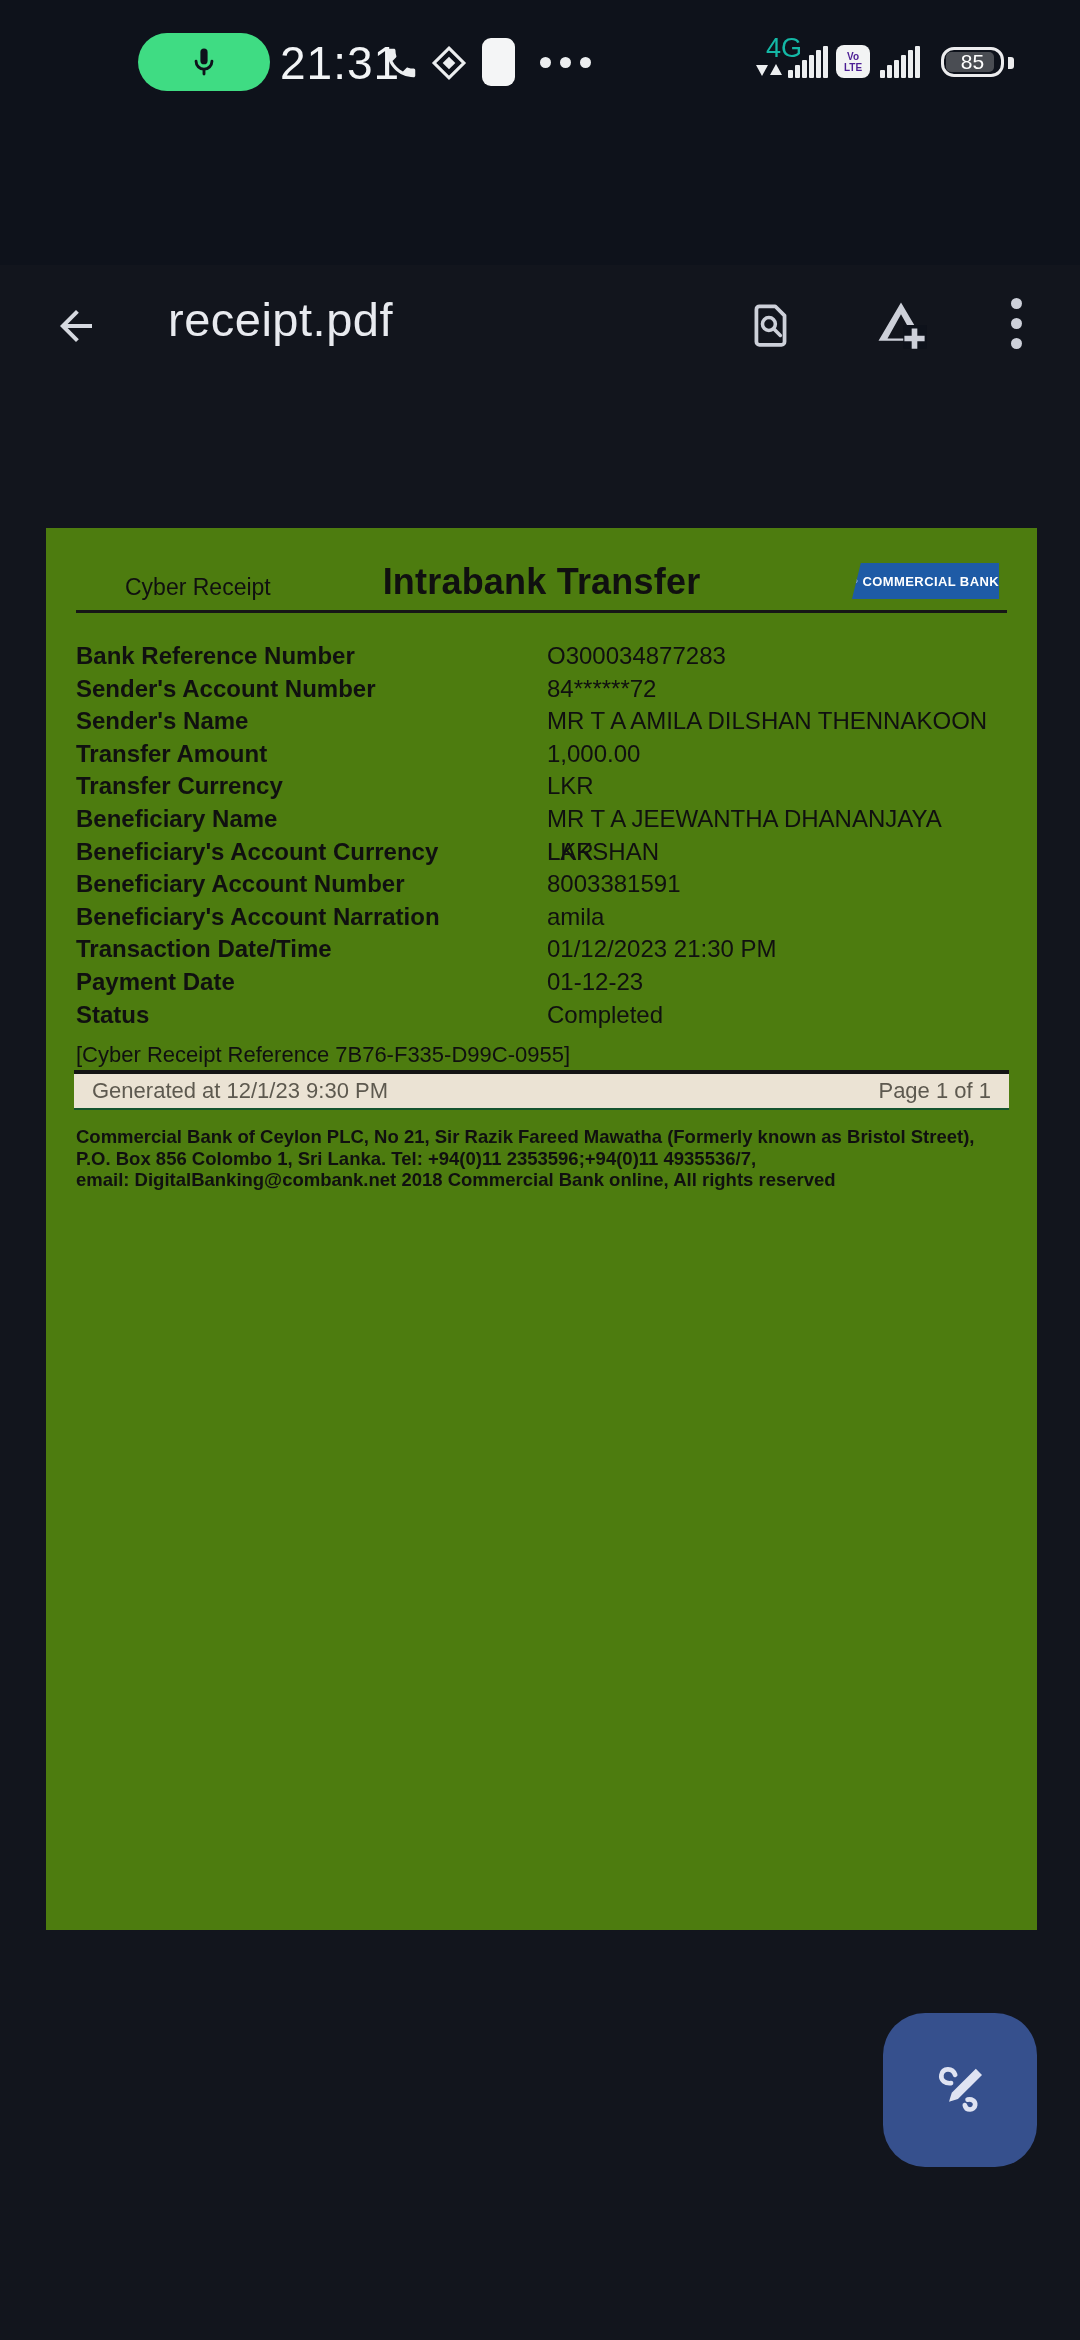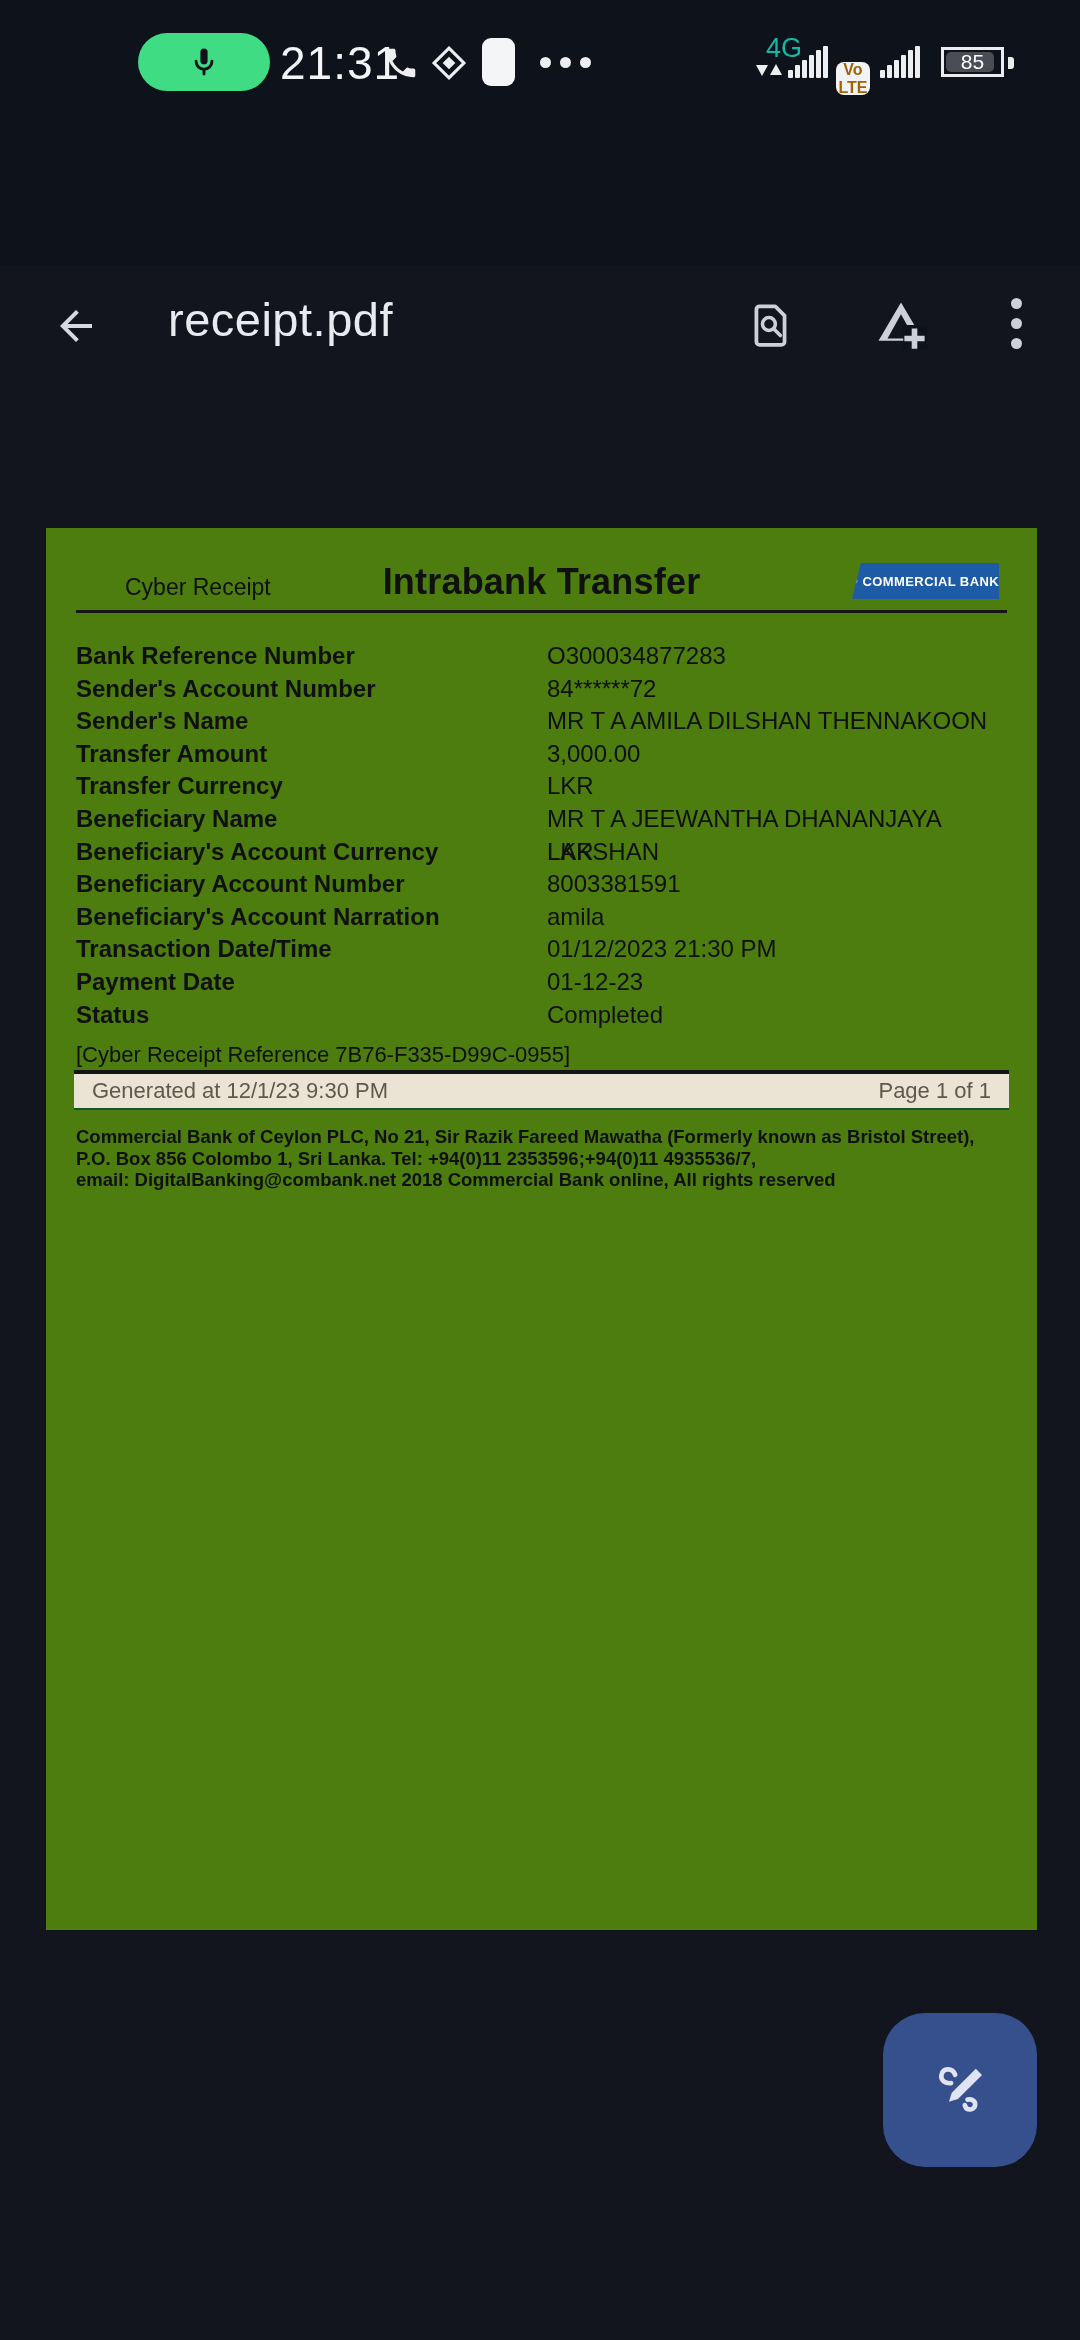--- a/index.html
+++ b/index.html
@@ -17,22 +17,22 @@
   .sb-icon { position:absolute; top:44px; }
   .notif-square { position:absolute; left:482px; top:38px; width:33px; height:48px; border-radius:9px; background:#f4f5f6; }
   .hdots { position:absolute; left:540px; top:57px; display:flex; gap:9px; }
   .hdots i { width:11px; height:11px; border-radius:50%; background:#eceef0; }
   .net-label { position:absolute; left:766px; top:33px; font-size:27px; color:#14b8a6; }
   .net-arrows { position:absolute; left:756px; top:64px; display:flex; gap:2px; }
   .arr-up { width:0; height:0; border-left:6px solid transparent; border-right:6px solid transparent; border-bottom:11px solid #eceef0; }
   .arr-dn { width:0; height:0; border-left:6px solid transparent; border-right:6px solid transparent; border-top:11px solid #eceef0; margin-top:1px; }
   .bars { position:absolute; display:flex; align-items:flex-end; gap:2px; height:32px; }
   .bars i { width:5px; background:#eceef0; border-radius:1px; display:block; }
-  .volte { position:absolute; left:836px; top:45px; width:34px; height:33px; border-radius:8px; background:#f2f3f4; color:#a16207; font-size:16px; font-weight:bold; line-height:1.1; display:flex; flex-direction:column; align-items:center; justify-content:center;margin-top:17px; }
-  .battery { position:absolute; left:941px; top:47px; width:63px; height:30px; border:3px solid #ececee; border-radius:0; }
+  .volte { position:absolute; left:836px; top:45px; width:34px; height:33px; border-radius:8px; background:#f2f3f4; color:#4c1d95; font-size:10px; font-weight:bold; line-height:1.1; display:flex; flex-direction:column; align-items:center; justify-content:center; }
+  .battery { position:absolute; left:941px; top:47px; width:63px; height:30px; border:3px solid #ececee; border-radius:13px; }
   .battery .fill { position:absolute; left:2px; top:2px; bottom:2px; width:85%; background:#4a4d53; border-radius:5px; }
   .battery .pct { position:absolute; inset:0; display:flex; align-items:center; justify-content:center; font-size:21px; color:#fff; }
   .battery-nub { position:absolute; left:1008px; top:57px; width:6px; height:12px; background:#ececee; border-radius:0 3px 3px 0; }
   
   .app-bar { position:absolute; left:0; top:130px; width:1080px; height:135px; }
   .ab-back { position:absolute; left:52px; top:172px; width:48px; height:48px; }
   .ab-title { position:absolute; left:168px; top:162px; font-size:47px; color:#e8eaef; letter-spacing:.5px;text-align:right; }
   .ab-search { position:absolute; left:746px; top:170px; width:50px; height:50px; }
   .ab-drive { position:absolute; left:874px; top:168px; width:54px; height:54px; }
   .vdots { position:absolute; left:1011px; top:168px; display:flex; flex-direction:column; gap:9px; }
@@ -165,21 +165,21 @@
           <span class="fvalue">84******72</span>
         </div>
 
         <div class="frow">
           <span class="flabel">Sender's Name</span>
           <span class="fvalue">MR T A AMILA DILSHAN THENNAKOON</span>
         </div>
 
         <div class="frow">
           <span class="flabel">Transfer Amount</span>
-          <span class="fvalue">3,000.00</span>
+          <span class="fvalue">1,000.00</span>
         </div>
 
         <div class="frow">
           <span class="flabel">Transfer Currency</span>
           <span class="fvalue">LKR</span>
         </div>
 
         <div class="frow">
           <span class="flabel">Beneficiary Name</span>
           <span class="fvalue">MR T A JEEWANTHA DHANANJAYA LAKSHAN</span>

